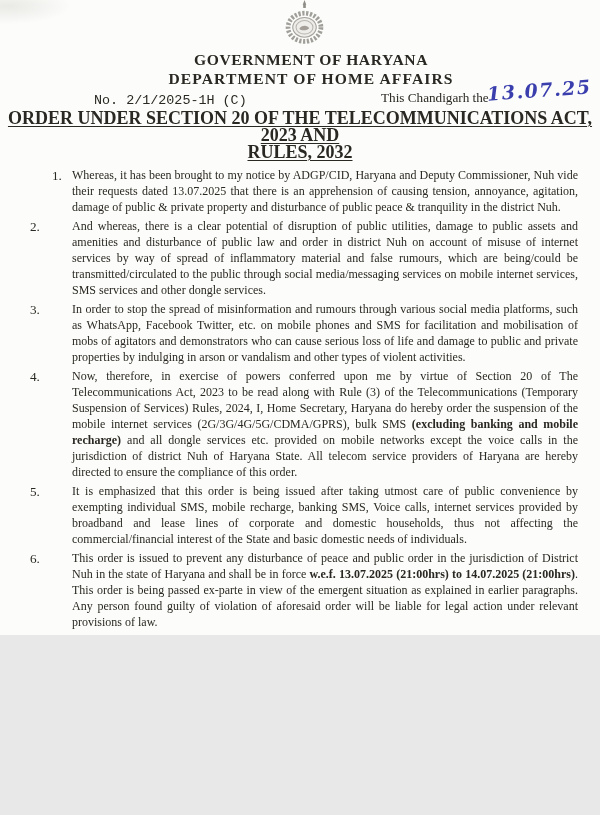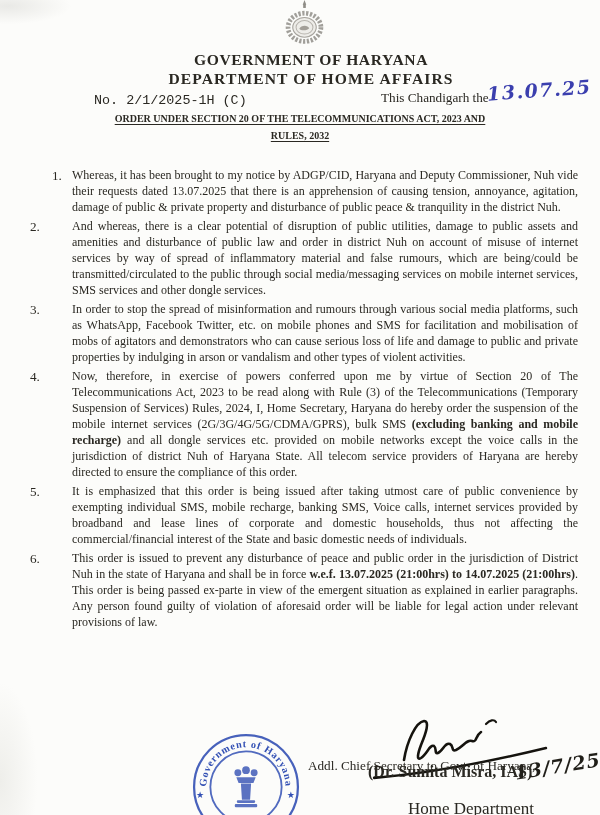--- a/index.html
+++ b/index.html
@@ -1,33 +1,33 @@
 <!DOCTYPE html>
 <html><head>
 <meta charset="utf-8">
 <style>
   html,body { margin:0; padding:0; background:#e8e8e8; }
   .page {
-    position:relative; width:600px; height:815px; overflow:hidden; margin:0;
+    position:relative; width:600px; height:635px; overflow:hidden; margin:0;
     background:
       radial-gradient(ellipse 90px 26px at 8px 6px, #e9e9e6 0%, rgba(233,233,230,0) 70%),
       radial-gradient(ellipse 50px 130px at 0px 780px, #eeeeea 0%, rgba(238,238,234,0) 75%),
       #fcfcfa;
     font-family:"Liberation Serif","DejaVu Serif",serif;
     color:#2a2822;
   }
   .abs { position:absolute; }
   .hdr-line { left:0; right:0; text-align:center; font-weight:700; transform:translateX(11px); white-space:nowrap; }
   .hdr-gov  { top:51px; font-size:15.6px; letter-spacing:.6px; }
   .hdr-dept { top:70px; font-size:15.6px; letter-spacing:1.1px; }
   .ref-no   { top:93px; left:94px; font-size:13.4px;font-family:Liberation Mono, monospace; }
   .date-label { top:90px; left:381px; font-size:13.2px; }
   .date-hw  { top:79px; left:487px; font-size:19px; color:#3b3fae; font-style:italic; font-weight:600;
               font-family:"DejaVu Serif",serif; letter-spacing:1.5px; transform:rotate(-4deg); white-space:nowrap; }
-  .title    { top:110px; left:0; right:0; text-align:center; font-weight:700; font-size:10px; line-height:17px; }
+  .title    { top:110px; left:0; right:0; text-align:center; font-weight:700; font-size:18px; line-height:17px; }
   .title .tline { text-decoration:underline; text-underline-offset:2px; text-decoration-thickness:1.4px; }
   .paras    { top:167px; left:28px; width:550px; }
   .para     { display:flex; margin-bottom:3px; }
   .para .num{ flex:0 0 44px; font-size:13.2px; line-height:17px; padding-left:2px; box-sizing:border-box; }
   .para.first .num { padding-left:24px; }
   .para .ptext { flex:1; font-size:12px; line-height:16px; text-align:justify; }
   .b        { font-weight:700; }
   .emblem-top { top:0; left:281px; }
   .stamp    { top:731px; left:190px; }
   .sig-svg  { top:714px; left:360px; }

